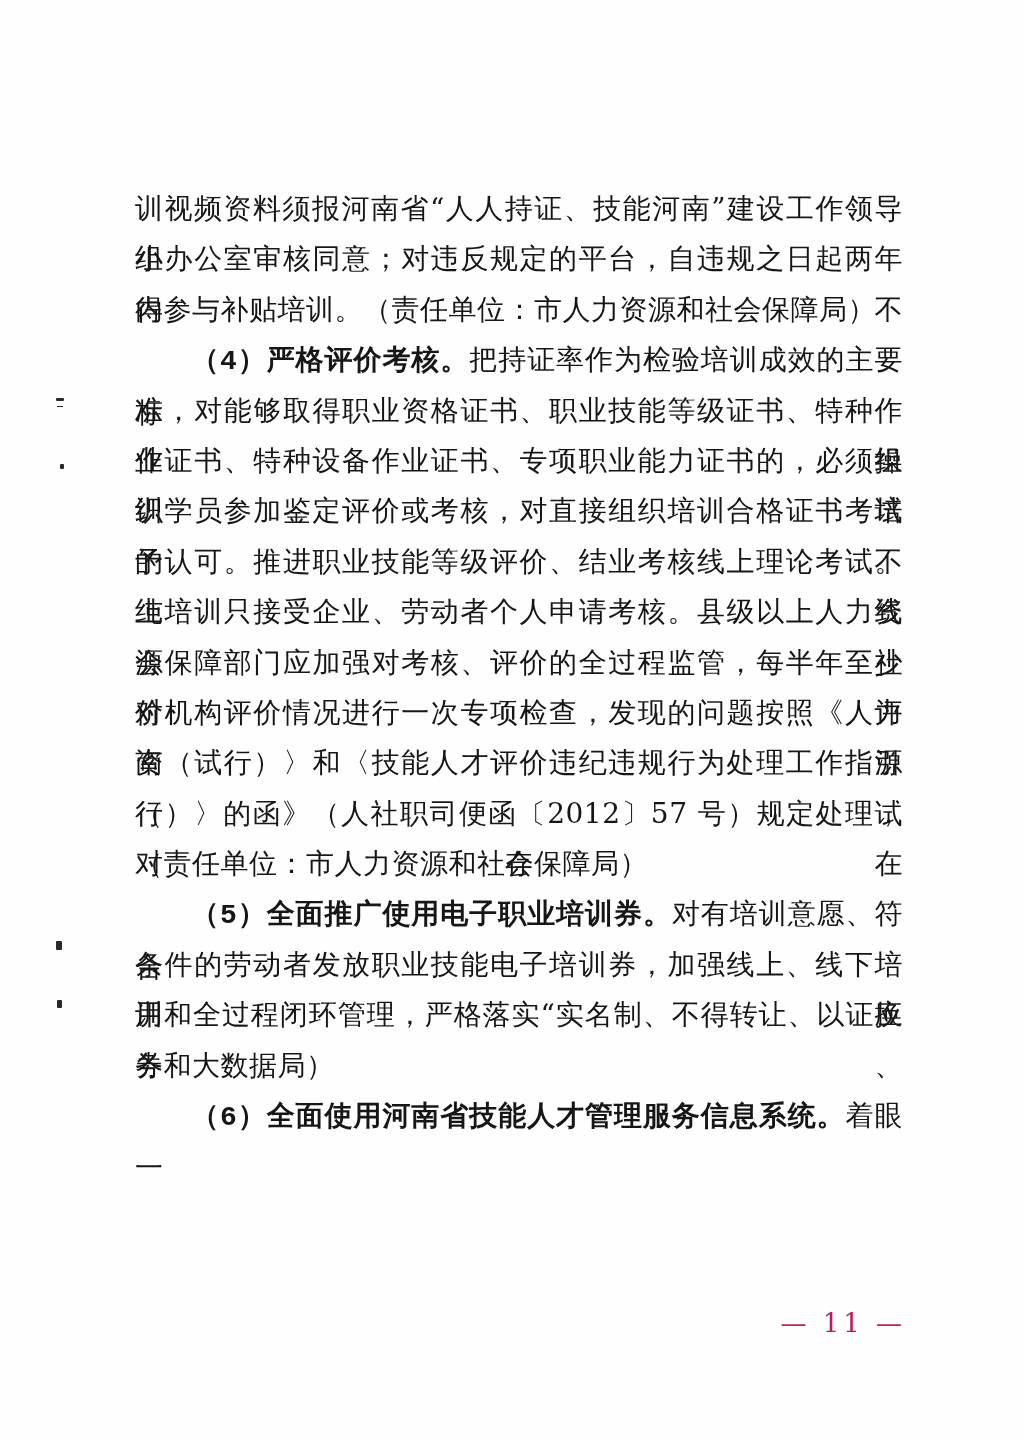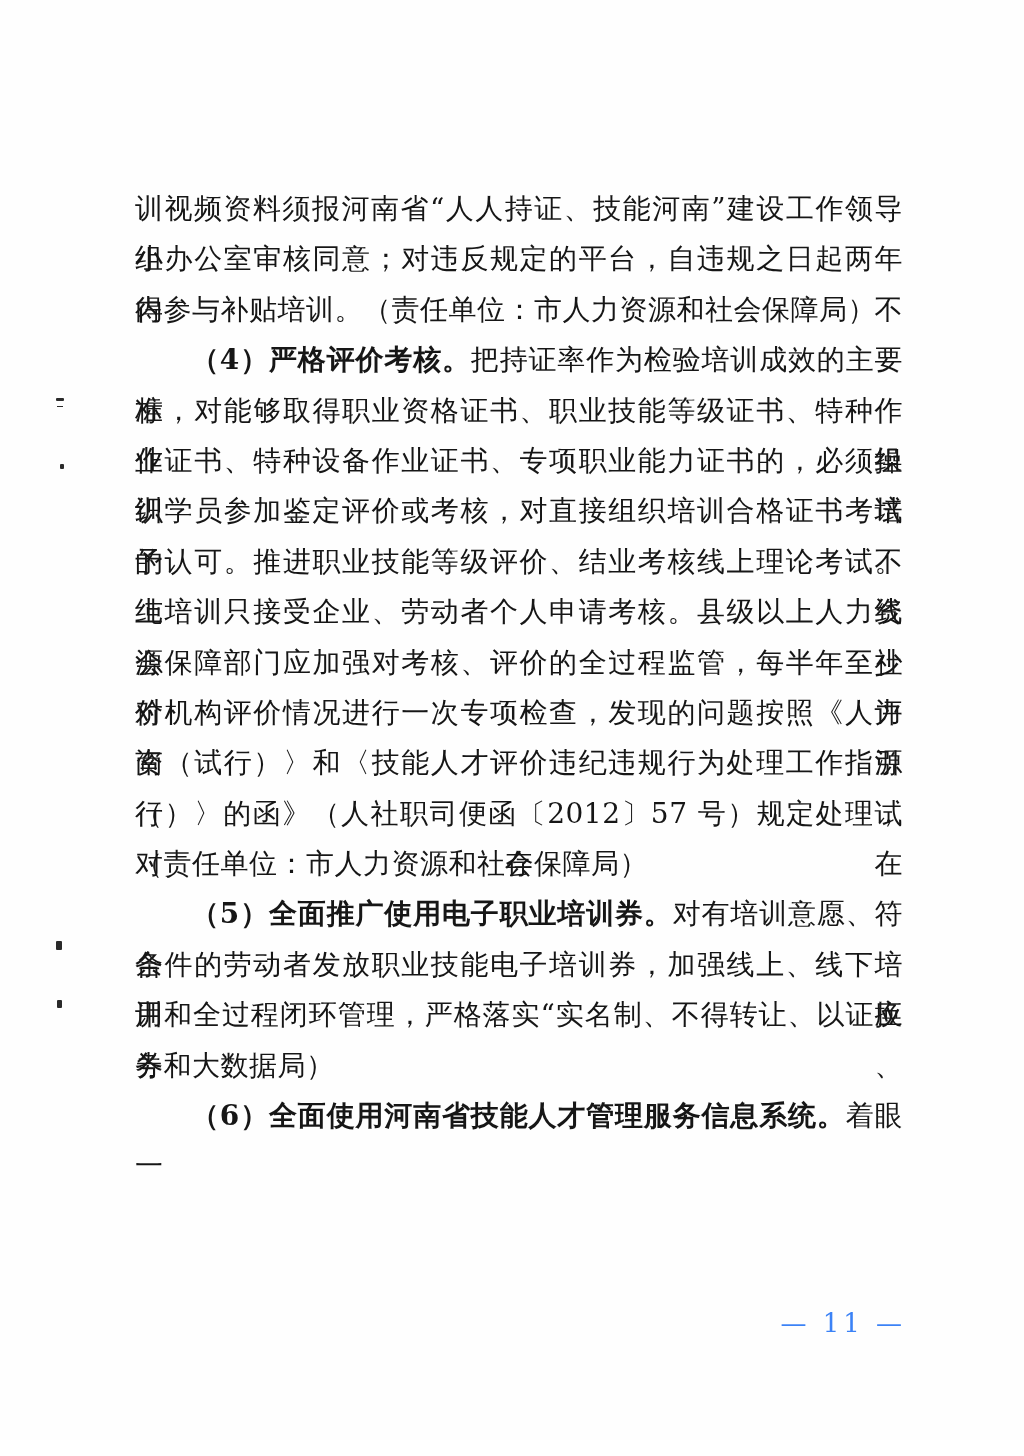--- a/index.html
+++ b/index.html
@@ -35,28 +35,29 @@
     text-align: justify;
     text-align-last: justify;
     text-justify: inter-character;
     word-break: break-all;
   }
   .line.indent {
     text-indent: 2em;
   }
   .bold {
     font-weight: 700;
+    font-family: Liberation Mono, monospace;
   }
   .page-number {
     position: absolute;
     top: 1308px;
     right: 118px;
     font-size: 26px;
     letter-spacing: 4px;
-    color: #3b82f6;
+    color: #be185d;
     font-family: "DejaVu Serif", "Liberation Serif", serif;
   }
   .ink-speck {
     position: absolute;
     background: #2a2a2a;
     border-radius: 1px;
   }
   .speck-1 { left: 56px; top: 398px; width: 8px; height: 4px;
              box-shadow: 0 7px 0 -1px #2a2a2a; height: 3px; }
   .speck-2 { left: 60px; top: 464px; width: 4px; height: 5px; }

